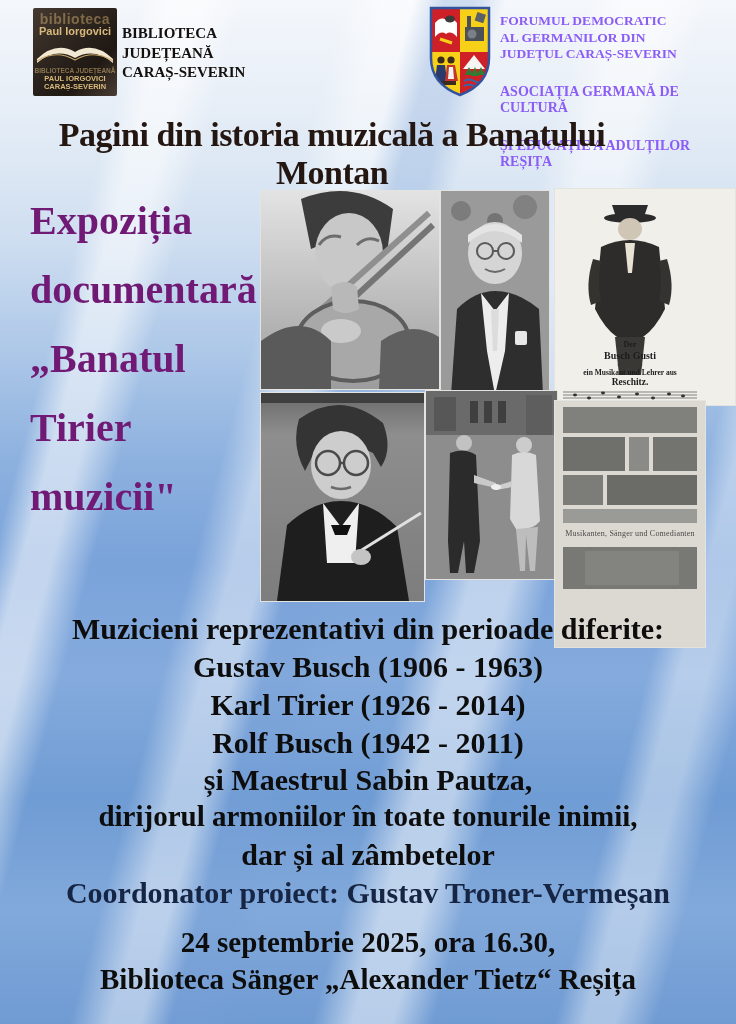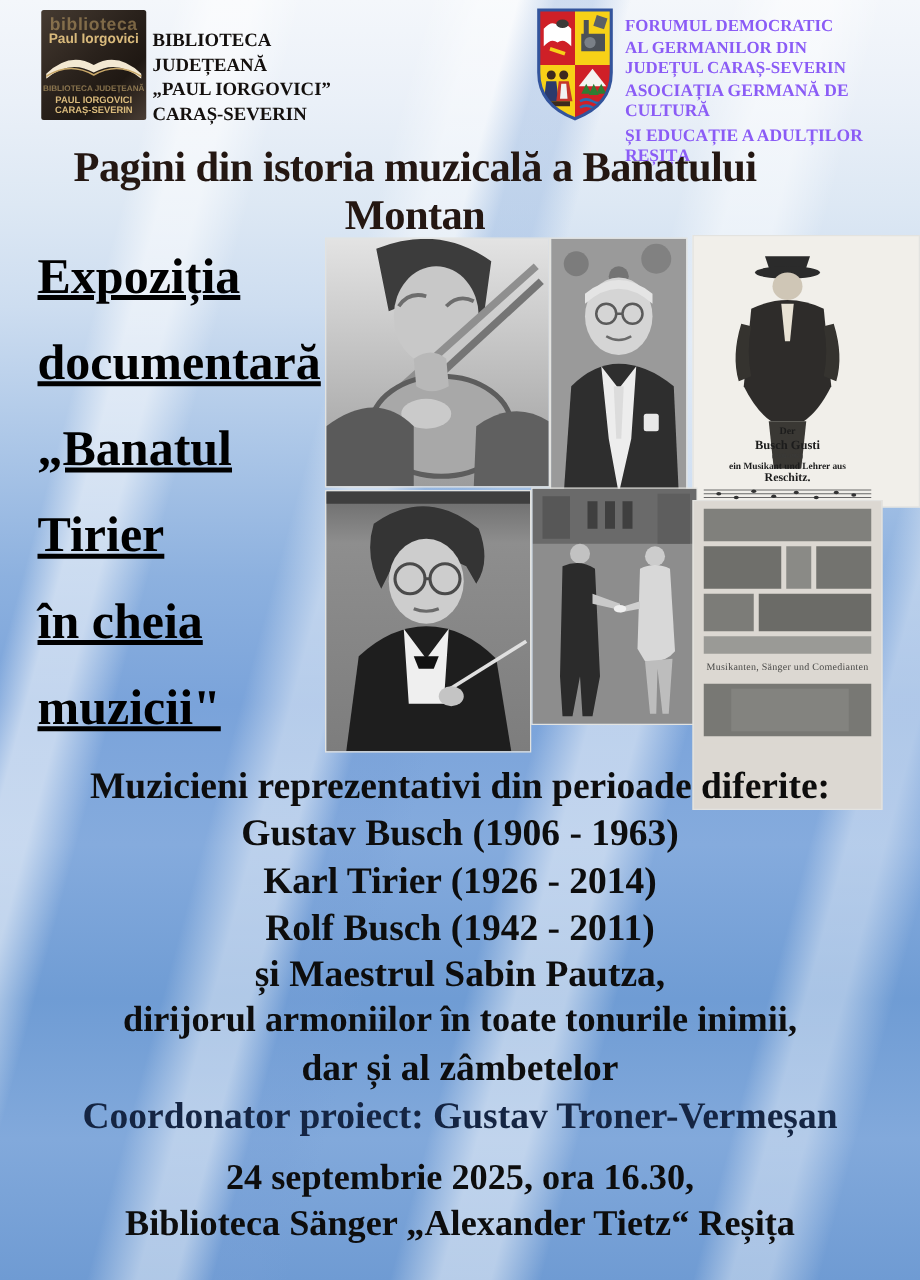--- a/index.html
+++ b/index.html
@@ -31,29 +31,29 @@
     background:linear-gradient(135deg,#453a31 0%,#2a221c 45%,#1f1813 70%,#4a3e35 100%);
     border-radius:2px;text-align:center;overflow:hidden;
     font-family:"Liberation Sans", sans-serif;}
   #lib-logo .t1{margin-top:3px;font-size:14px;font-weight:bold;color:rgba(206,172,110,.5);letter-spacing:.5px;}
   #lib-logo .t2{font-size:11px;font-weight:bold;color:#d9ba7c;margin-top:-2px;}
   #lib-logo .bl{font-size:6.5px;line-height:7.5px;font-weight:bold;color:rgba(216,184,120,.55);}
   #lib-logo .bl2{font-size:7.5px;line-height:8.5px;font-weight:bold;color:#d9ba7c;}
   #lib-text{left:122px;top:24px;width:210px;font-weight:bold;font-size:15px;line-height:19.5px;color:#14100e;}
   #crest{left:428px;top:5px;width:64px;height:94px;}
   #forum-text{left:500px;top:13px;width:225px;font-weight:bold;font-size:13.5px;line-height:16.5px;color:#8b5cf6;}
-  #forum-text .grp2{margin-top:3px;font-size:14px;}
+  #forum-text .grp2{margin-top:21px;font-size:14px;}
 
   
   #main-title{left:0;top:116px;width:664px;text-align:center;
     font-size:34px;font-weight:bold;color:#241712;letter-spacing:-0.5px;}
 
   
   #exh{left:30px;top:186px;width:228px;font-size:40px;line-height:69px;
-    font-weight:bold;color:#000000;text-decoration:underline;}
+    font-weight:bold;color:#701a75;}
 
   
   #collage{left:258px;top:188px;width:452px;height:418px;}
   .photo{position:absolute;overflow:hidden;border:1px solid #e3e3e0;box-sizing:border-box;}
   #ph-trombone{left:2px;top:2px;width:180px;height:200px;background:linear-gradient(180deg,#e3e3e3,#b9b9b9 60%,#9c9c9c);}
   #ph-elderly{left:182px;top:2px;width:110px;height:206px;background:linear-gradient(180deg,#a9a9a9,#8f8f8f);}
   #ph-gusti{left:296px;top:0px;width:182px;height:218px;background:#f1efea;}
   #ph-conductor{left:2px;top:204px;width:165px;height:210px;background:linear-gradient(180deg,#6a6a6a,#8e8e8e 20%,#7d7d7d);}
   #ph-ceremony{left:167px;top:202px;width:133px;height:190px;background:linear-gradient(180deg,#5f5f5f,#8c8c8c 35%,#9a9a9a);}
   #ph-book{left:296px;top:212px;width:152px;height:248px;background:#dcd8d2;}
@@ -86,21 +86,20 @@
       <path d="M4,24 Q23,12 42,23 Q61,12 80,24" fill="none" stroke="#c9a86a" stroke-width="1.2"></path>
     </svg>
     <div class="bl">BIBLIOTECA JUDEȚEANĂ</div>
     <div class="bl2">PAUL IORGOVICI</div>
     <div class="bl2">CARAȘ-SEVERIN</div>
   </div>
 
   <div class="abs" id="lib-text">
     <div>BIBLIOTECA</div>
     <div>JUDEȚEANĂ</div>
-    <div>„PAUL IORGOVICI”</div>
     <div>CARAȘ-SEVERIN</div>
   </div>
 
   <div class="abs" id="crest">
     <svg width="64" height="94" viewBox="0 0 64 94">
       <defs>
           <clipPath id="shieldClip">
             <path d="M3,3 H61 V53 Q61,79 32,90 Q3,79 3,53 Z"></path>
           </clipPath>
         </defs>
@@ -145,21 +144,20 @@
     <div class="grp2">ȘI EDUCAȚIE A ADULȚILOR REȘIȚA</div>
   </div>
 
   <div class="abs" id="main-title">Pagini din istoria muzicală a Banatului Montan</div>
 
   <div class="abs" id="exh">
     <div>Expoziția</div>
     <div>documentară</div>
     <div>„Banatul</div>
     <div>Tirier</div>
-    <div>în cheia</div>
     <div>muzicii"</div>
   </div>
 
   <div class="abs" id="collage">
 
     <div class="photo" id="ph-trombone">
       <svg width="178" height="198" viewBox="0 0 178 198">
         <path d="M40,8 Q90,-12 132,18 L126,62 Q88,40 50,58 Z" fill="#3c3c3c"></path>
         <ellipse cx="88" cy="62" rx="34" ry="40" fill="#c8c8c8"></ellipse>
         <path d="M58,54 Q66,42 80,46" stroke="#6d6d6d" stroke-width="3" fill="none"></path>

